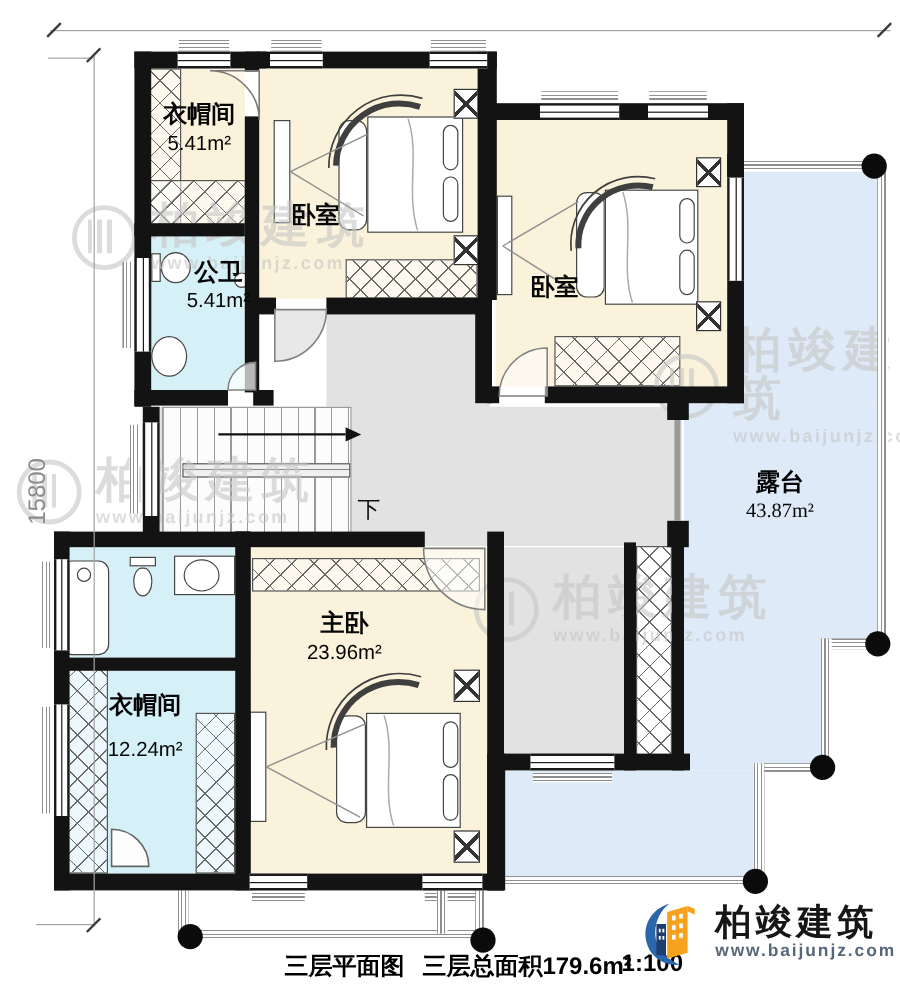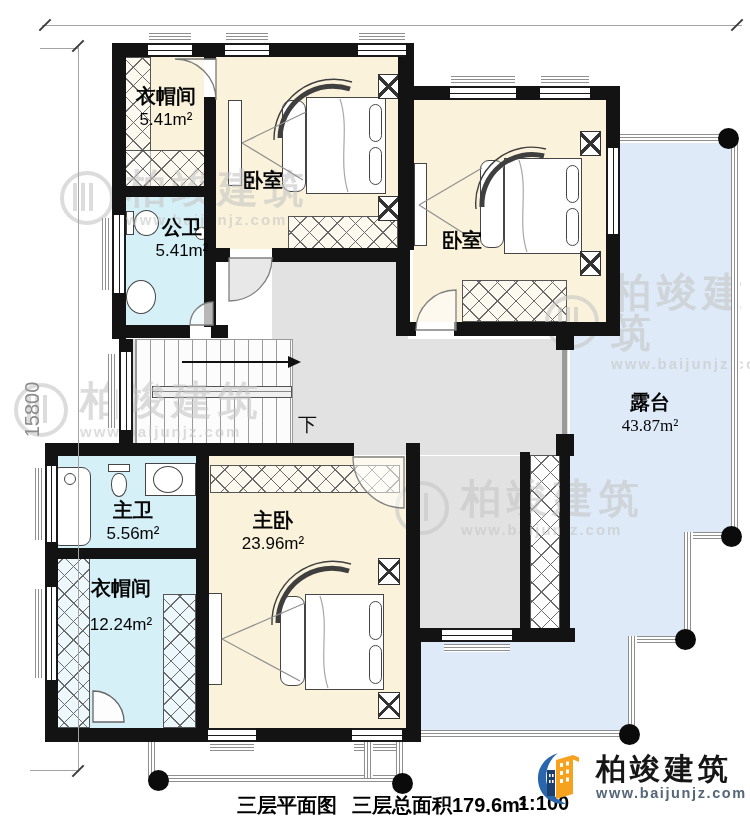--- a/index.html
+++ b/index.html
@@ -268,25 +268,21 @@
     <span>公卫</span>
     <span class="area">5.41m²</span>
   </div>
   <div class="label" style="left:398px;top:228px;width:128px;">
     <span>卧室</span>
   </div>
   <div class="label" style="left:588px;top:390px;width:124px;font-family:Liberation Serif, serif;">
     <span>露台</span>
     <span class="area">43.87m²</span>
   </div>
-  <div class="label" style="left:74px;top:498px;width:118px;">
-    <span>主卫</span>
-    <span class="area">5.56m²</span>
-  </div>
-  <div class="label" style="left:212px;top:508px;width:122px;">
+  <div class="label" style="left:226px;top:508px;width:122px;">
     <span>主卧</span>
     <span class="area">23.96m²</span>
   </div>
   <div class="label gap" style="left:60px;top:576px;width:122px;">
     <span>衣帽间</span>
     <span class="area">12.24m²</span>
   </div>
   <div class="small-label" style="left:298px;top:412px;">下</div>
 
   <div class="dimline-h" style="left:42px;top:25px;width:700px;"></div>

